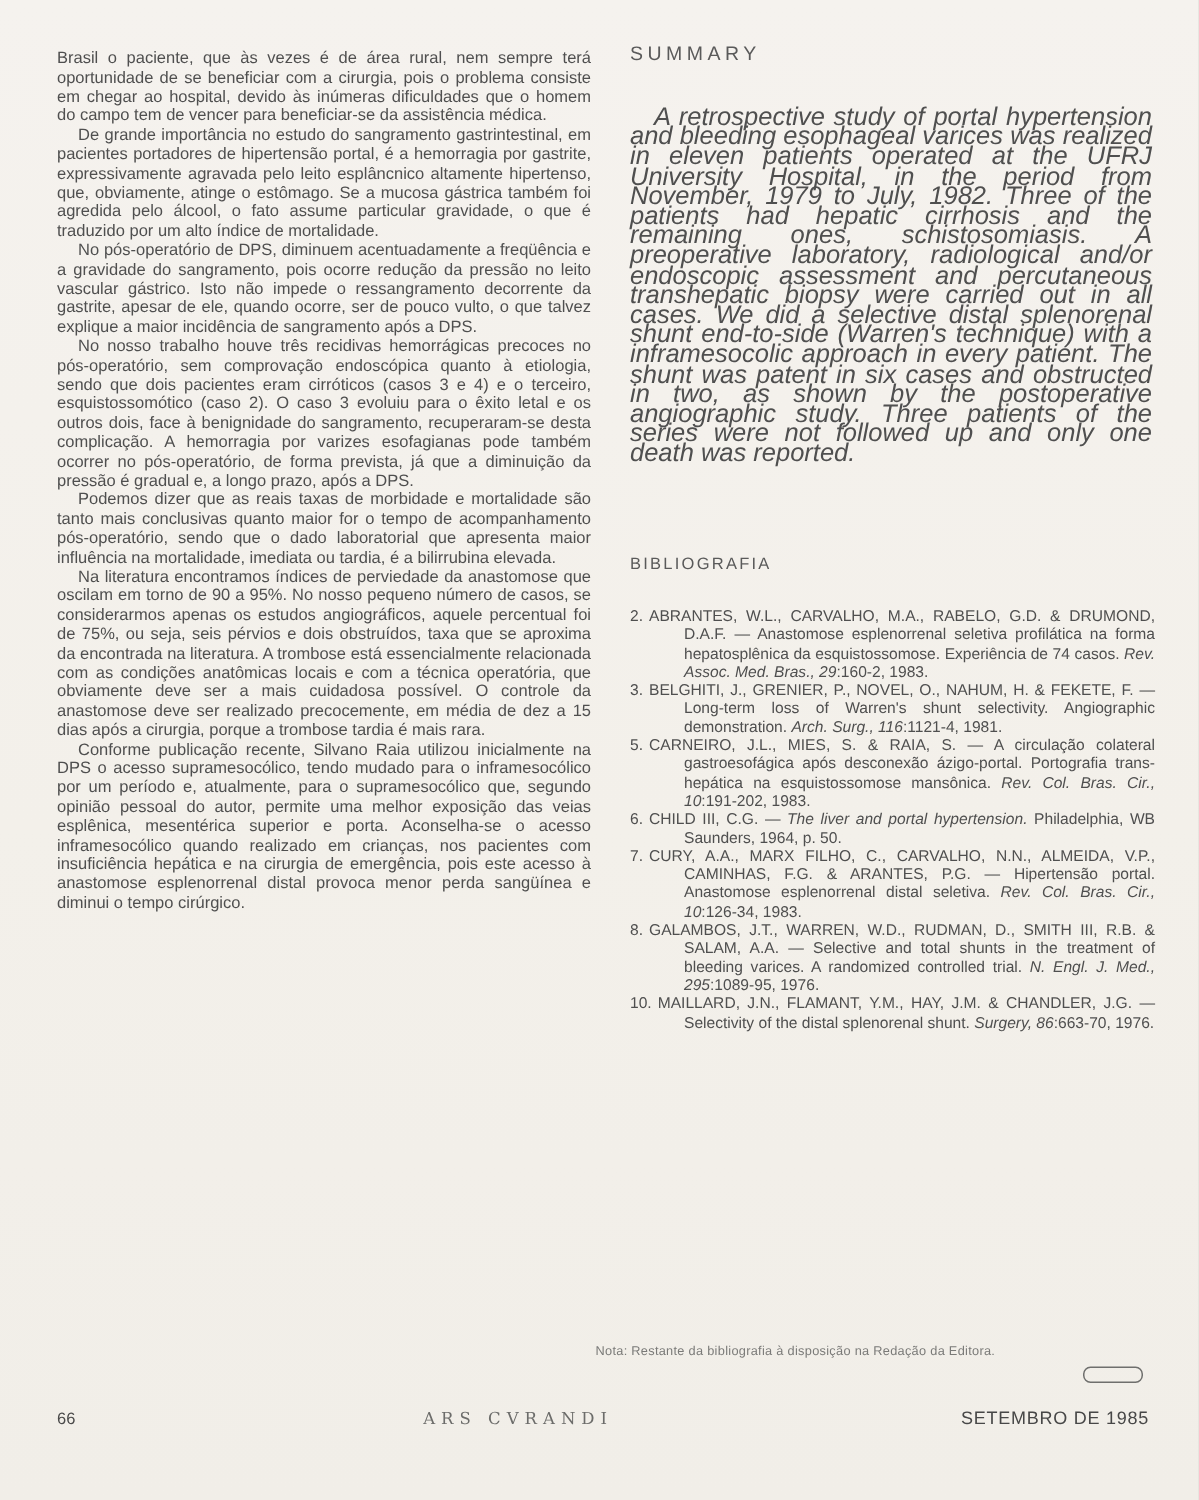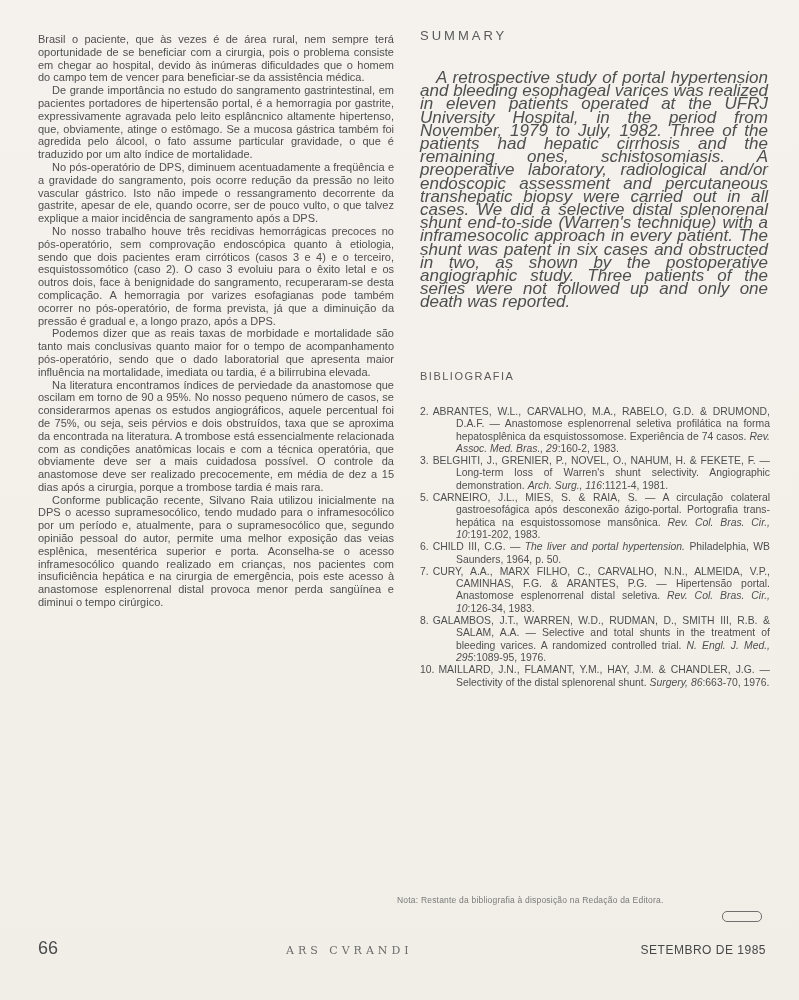--- a/index.html
+++ b/index.html
@@ -51,21 +51,21 @@
   }
   .end-marker{
     position:absolute;left:722px;top:911px;width:38px;height:9px;
     border:1.3px solid #6f6f6d;border-radius:5px;background:transparent;
   }
   
   .footer{
     position:absolute;left:38px;top:938px;width:728px;
     display:flex;justify-content:space-between;align-items:baseline;
   }
-  .page-number{font-size:18px;color:#4a4a4a;}
+  .page-number{font-size:11px;color:#4a4a4a;}
   .journal-name{
     font-family:"DejaVu Serif",serif;font-size:11px;letter-spacing:4px;
     color:#6c6c6a;
   }
   .issue-date{font-size:12px;color:#474747;letter-spacing:.5px;}
 </style>
 </head>
 <body>
 
 <div class="page">

